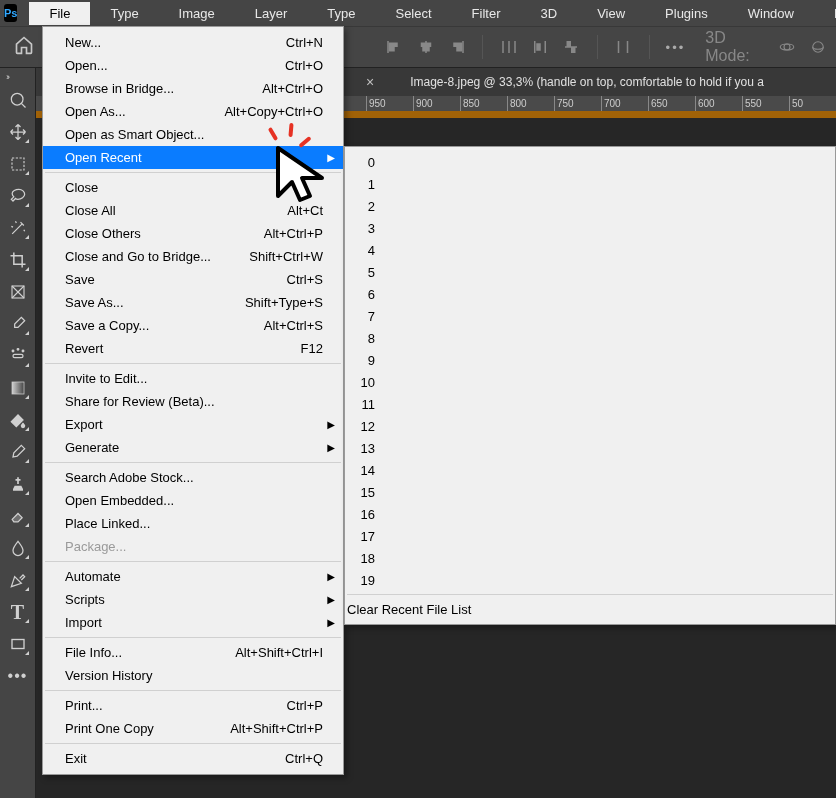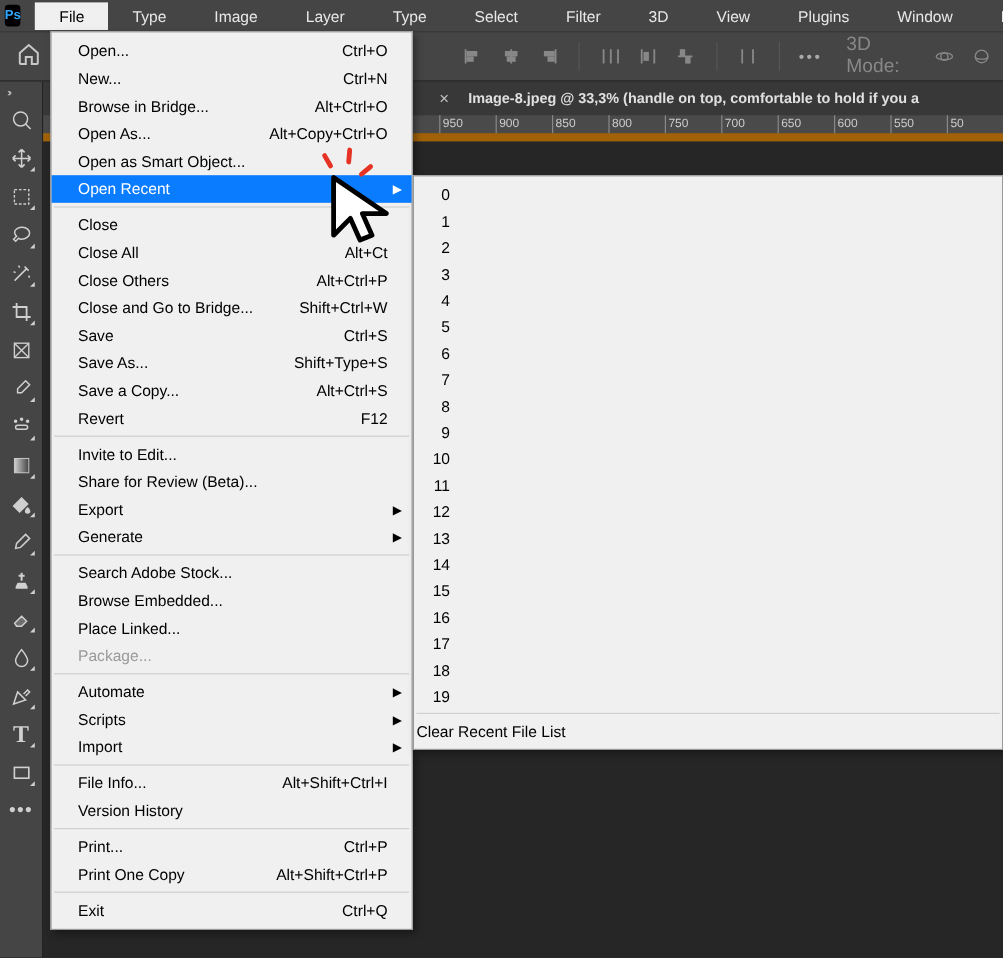--- a/index.html
+++ b/index.html
@@ -14,21 +14,21 @@
 
 .options-bar { height: 42px; background: #454545; border-top: 1px solid #383838; border-bottom: 1px solid #222; display: flex; align-items: center; padding: 0 8px; gap: 12px; }
 .home-icon { color: #c8c8c8; font-size: 18px; padding: 2px 6px; }
 .opt-icon { width: 22px; height: 22px; display: flex; align-items: center; justify-content: center; color: #888; }
 .opt-sep { width: 1px; height: 24px; background: #555; margin: 0 4px; }
 .mode-3d { color: #888; font-size: 16px; margin-left: 8px; }
 
 
 .docbar { position: absolute; top: 68px; left: 36px; right: 0; height: 28px; background: #383838; display: flex; align-items: center; padding-left: 330px; }
 .doc-x { color: #c0c0c0; margin-right: 16px; font-size: 14px; }
-.doc-title { color: #e0e0e0; font-size: 12px; font-weight: 700; white-space: nowrap; }
+.doc-title { color: #e0e0e0; font-size: 12px; font-weight: 400; white-space: nowrap; margin-left: 20px; }
 
 
 .ruler { position: absolute; top: 96px; left: 36px; right: 0; height: 22px; background: #4a4a4a; border-bottom: 7px solid #a16207; display: flex; align-items: center; padding-left: 330px; }
 .ruler-tick { width: 50px; color: #ccc; font-size: 10px; text-align: left; border-left: 1px solid #888; padding-left: 2px; height: 100%; display: flex; align-items: flex-start; padding-top: 2px; }
 
 
 .canvas-bg { position: absolute; top: 118px; left: 36px; right: 0; bottom: 0; background: #262626; }
 .canvas { position: absolute; top: 150px; left: 395px; width: 432px; height: 458px; background: #000; }
 
 
@@ -284,26 +284,26 @@
     <div class="ruler-tick">600</div>
     <div class="ruler-tick">550</div>
     <div class="ruler-tick">50</div>
   </div>
 
 <div class="canvas-bg"></div>
 <div class="canvas"></div>
 
 <div class="dropdown">
     <div class="dd-item">
+      <span>New...</span>
+      <span class="shortcut">Ctrl+N</span>
+    </div>
+    <div class="dd-item">
       <span>Open...</span>
       <span class="shortcut">Ctrl+O</span>
-    </div>
-    <div class="dd-item">
-      <span>New...</span>
-      <span class="shortcut">Ctrl+N</span>
     </div>
     <div class="dd-item">
       <span>Browse in Bridge...</span>
       <span class="shortcut">Alt+Ctrl+O</span>
     </div>
     <div class="dd-item">
       <span>Open As...</span>
       <span class="shortcut">Alt+Copy+Ctrl+O</span>
     </div>
     <div class="dd-item">
@@ -358,21 +358,21 @@
     </div>
     <div class="dd-item">
       <span>Generate</span>
       <span class="arrow">▶</span>
     </div>
     <div class="dd-sep"></div>
     <div class="dd-item">
       <span>Search Adobe Stock...</span>
     </div>
     <div class="dd-item">
-      <span>Browse Embedded...</span>
+      <span>Open Embedded...</span>
     </div>
     <div class="dd-item">
       <span>Place Linked...</span>
     </div>
     <div class="dd-item disabled">
       <span>Package...</span>
     </div>
     <div class="dd-sep"></div>
     <div class="dd-item">
       <span>Automate</span>

